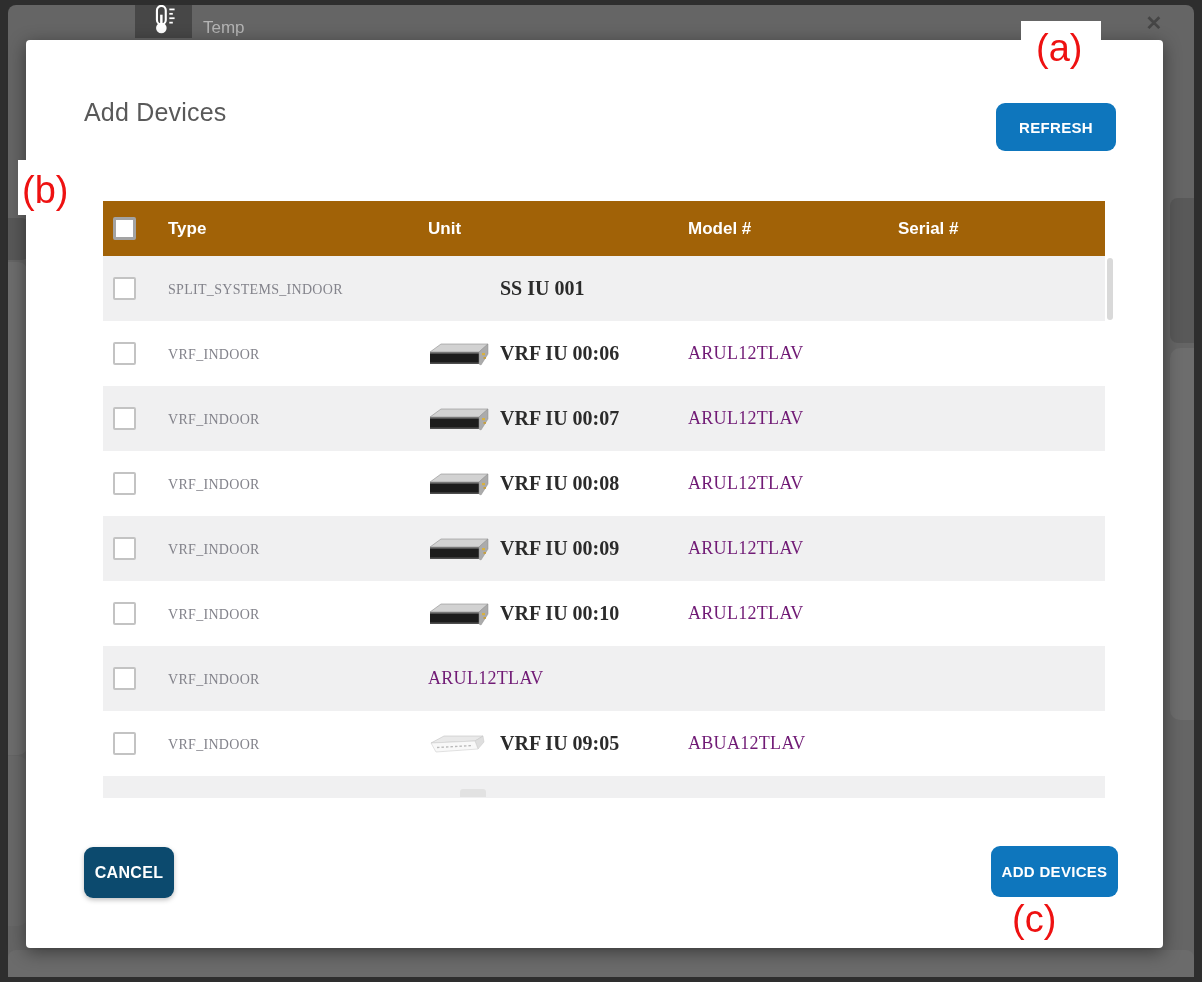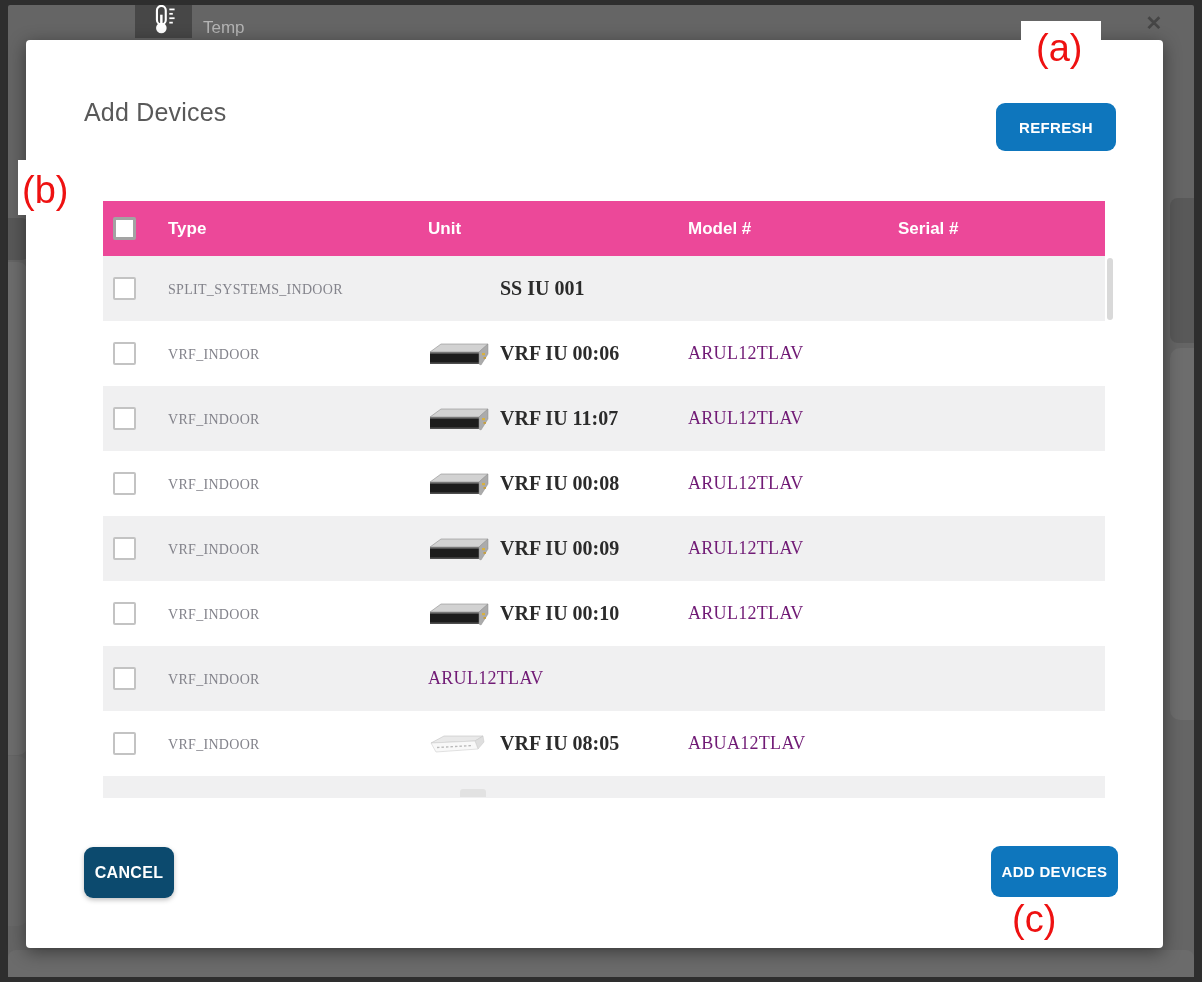--- a/index.html
+++ b/index.html
@@ -6,21 +6,21 @@
   html,body { background:#222; }
   body { font-family:"Liberation Sans", sans-serif; }
 
   #stage {
     position:relative; width:1202px; height:982px;
     background:#2e2e2e; overflow:hidden;
   }
   
   .overlay {
     position:absolute; left:8px; top:5px; width:1186px; height:972px;
-    background:#656565; border-radius:2px;
+    background:#656565; border-radius:8px;
   }
   .bg-panel { position:absolute; }
   .bgp-left-notch   { left:0;    top:213px; width:20px;  height:42px;  background:#585858; border-radius:0 6px 6px 0; }
   .bgp-left-big     { left:0;    top:257px; width:20px;  height:493px; background:#6d6d6d; border-radius:0 10px 10px 0; }
   .bgp-left-small   { left:0;    top:751px; width:20px;  height:170px; background:#696969; border-radius:0 10px 10px 0; }
   .bgp-bottom-bar   { left:0;    top:945px; width:1186px; height:27px; background:#6b6b6b; border-radius:8px 8px 0 0; }
   .bgp-right-dark   { left:1162px; top:193px; width:24px; height:145px; background:#595959; border-radius:8px 0 0 8px; }
   .bgp-right-light  { left:1162px; top:343px; width:24px; height:372px; background:#6d6d6d; border-radius:10px 0 0 10px; }
 
   
@@ -57,21 +57,21 @@
   .btn-cancel  { left:58px;  top:807px; width:90px; height:51px; font-size:16px;
                  background:#0c4a6e; box-shadow:0 2px 5px rgba(0,0,0,.25); }
   .btn-add     { left:965px; top:806px; width:127px; height:51px; font-size:15px; }
 
   
   .device-table {
     position:absolute; left:77px; top:161px; width:1002px; height:597px;
     overflow:hidden; background:#fff;
   }
   .thead {
-    display:flex; align-items:center; height:55px; background:#ec4899;
+    display:flex; align-items:center; height:55px; background:#a16207;
     color:#fff; font-weight:bold; font-size:17px;
   }
   .row { display:flex; align-items:center; height:65px; background:#fff;font-family:Liberation Serif, serif; }
   .rows .row:nth-child(odd) { background:#f0f0f1; }
   .cell { flex:none; }
   .cell-cb    { width:57px;  padding-left:10px; }
   .cell-type  { width:268px; padding-left:8px; }
   .cell-unit  { width:260px; display:flex; align-items:center; }
   .cell-model { width:210px; }
   .cell-serial{ flex:1; }
@@ -222,21 +222,21 @@
           <polygon points="2,12 13,4 60,4 51,12" fill="#d2d2d2" stroke="#8f8f8f" stroke-width="0.6"></polygon>
           <rect x="2" y="12" width="49" height="12" fill="#1c1c1c"></rect>
           <rect x="2" y="12" width="49" height="1.6" fill="#767676"></rect>
           <rect x="2" y="22.4" width="49" height="1.6" fill="#4e4e4e"></rect>
           <polygon points="51,12 60,4 60,14 53,25 51,24" fill="#ababab" stroke="#8f8f8f" stroke-width="0.5"></polygon>
           <rect x="54" y="13" width="3" height="2.2" fill="#d8b13f"></rect>
           <rect x="55.5" y="17" width="2.5" height="1.8" fill="#c79f39"></rect>
         </svg>
 
       </span>
-      <span class="unit-text">VRF IU 11:07</span>
+      <span class="unit-text">VRF IU 00:07</span>
     </div>
     <div class="cell cell-model">
       <span class="model-text">ARUL12TLAV</span>
     </div>
     <div class="cell cell-serial">
       <span class="model-text"></span>
     </div>
   </div>
 
   <div class="row">
@@ -354,21 +354,21 @@
     <div class="cell cell-unit">
       <span class="unit-icon ceiling-unit">
 
         <svg class="ceiling" width="58" height="24" viewBox="0 0 58 24">
           <polygon points="3,11 16,4 55,4 47,9" fill="#e9e9e9" stroke="#c2c2c2" stroke-width="0.6"></polygon>
           <polygon points="47,9 55,4 56,10 50,17" fill="#dedede" stroke="#c6c6c6" stroke-width="0.5"></polygon>
           <polygon points="3,11 47,9 50,17 8,20" fill="#f8f8f8" stroke="#cfcfcf" stroke-width="0.6"></polygon>
           <line x1="9" y1="15.5" x2="45" y2="13.5" stroke="#b9b9b9" stroke-width="1.3" stroke-dasharray="2.5,2"></line>
         </svg>
       </span>
-      <span class="unit-text">VRF IU 08:05</span>
+      <span class="unit-text">VRF IU 09:05</span>
     </div>
     <div class="cell cell-model">
       <span class="model-text">ABUA12TLAV</span>
     </div>
     <div class="cell cell-serial">
       <span class="model-text"></span>
     </div>
   </div>
 </div>
         <div class="partial-row">

